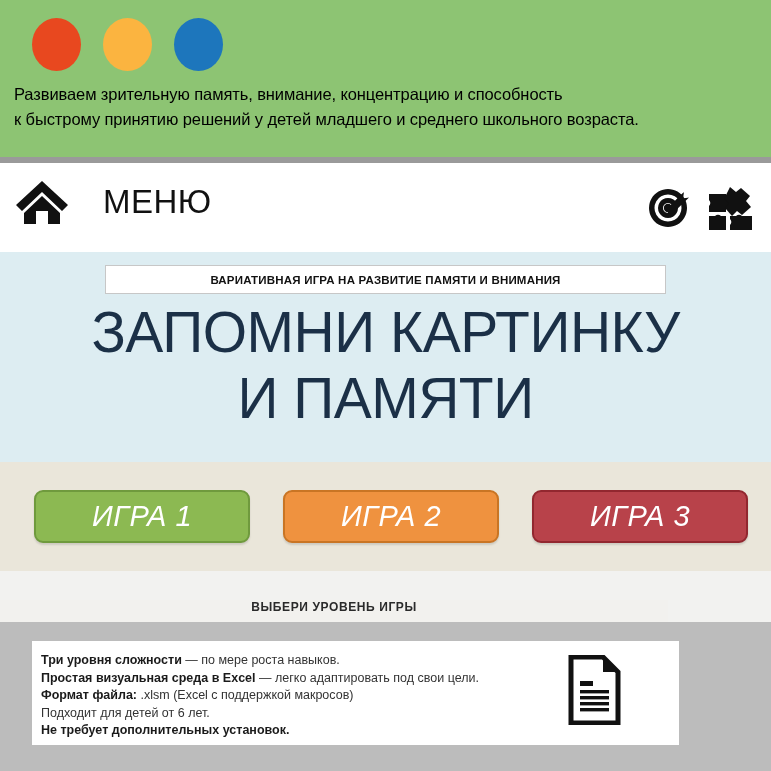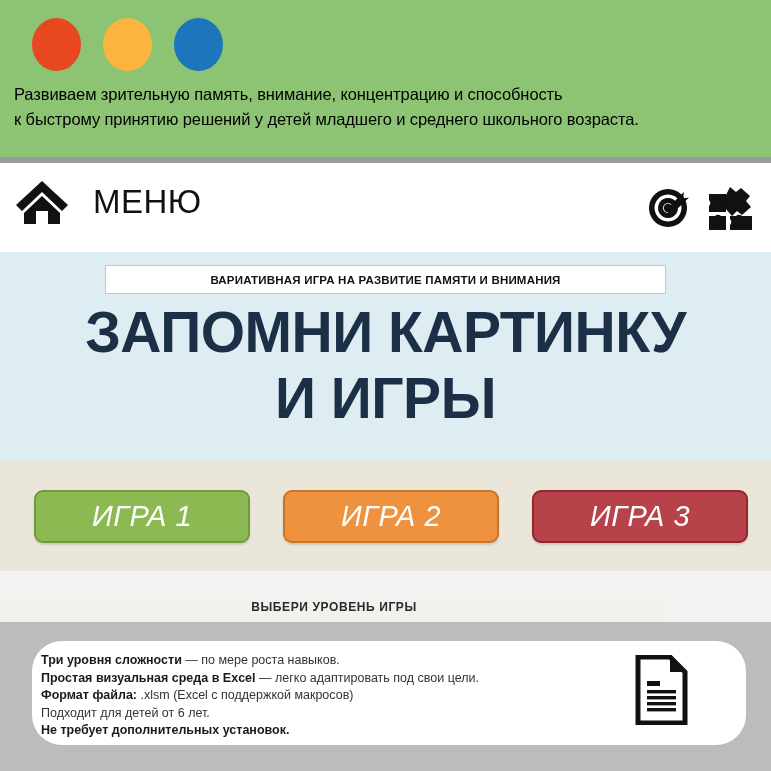--- a/index.html
+++ b/index.html
@@ -68,21 +68,21 @@
     left: 0; top: 163px;
     width: 771px;
     height: 89px;
     background: #ffffff;
   }
   .menu-left {
     position: absolute;
     left: 14px; top: 16px;
     display: flex;
     align-items: center;
-    gap: 23px;
+    gap: 33px;
   }
   .menu-label {
     font-size: 33px;
     font-weight: 400;
     color: #111111;
     letter-spacing: 0.5px;
     line-height: 1;
     padding-bottom: 3px;
   }
   .menu-right {
@@ -120,21 +120,21 @@
     color: #111111;
     letter-spacing: 0.2px;
   }
   .hero-title {
     position: absolute;
     left: 0; top: 52px;
     width: 771px;
     text-align: center;
     color: #1b3047;
     font-size: 57px;
-    font-weight: bold;
+    font-weight: normal;
     line-height: 57px;
     letter-spacing: -0.5px;
   }
   .hero-title div:nth-child(2) { margin-top: 9px; }
 
   
   .buttonstrip {
     position: absolute;
     left: 0; top: 462px;
     width: 771px;
@@ -187,24 +187,23 @@
   .footer {
     position: absolute;
     left: 0; top: 622px;
     width: 771px;
     height: 149px;
     background: #bcbcbc;
   }
   .info-card {
     position: absolute;
     left: 32px; top: 19px;
-    width: 714px;
+    width: 647px;
     height: 104px;
     background: #ffffff;
-    border-radius: 30px;
   }
   .info-lines {
     position: absolute;
     left: 9px; top: 11px;
     font-size: 12.5px;
     line-height: 17.5px;
     color: #333333;
   }
   .info-lines div { white-space: nowrap; }
   .info-lines b { color: #1a1a1a; font-weight: bold; }
@@ -262,21 +261,21 @@
       </span>
     </div>
   </div>
 
   <div class="hero">
     <div class="hero-banner">
       <span>ВАРИАТИВНАЯ ИГРА НА РАЗВИТИЕ ПАМЯТИ И ВНИМАНИЯ</span>
     </div>
     <div class="hero-title">
       <div>ЗАПОМНИ КАРТИНКУ</div>
-      <div>И ИГРЫ</div>
+      <div>И ПАМЯТИ</div>
     </div>
   </div>
 
   <div class="buttonstrip">
     <div class="buttons">
       <div class="game-btn btn-green">ИГРА 1</div>
       <div class="game-btn btn-orange">ИГРА 2</div>
       <div class="game-btn btn-red">ИГРА 3</div>
     </div>
   </div>

